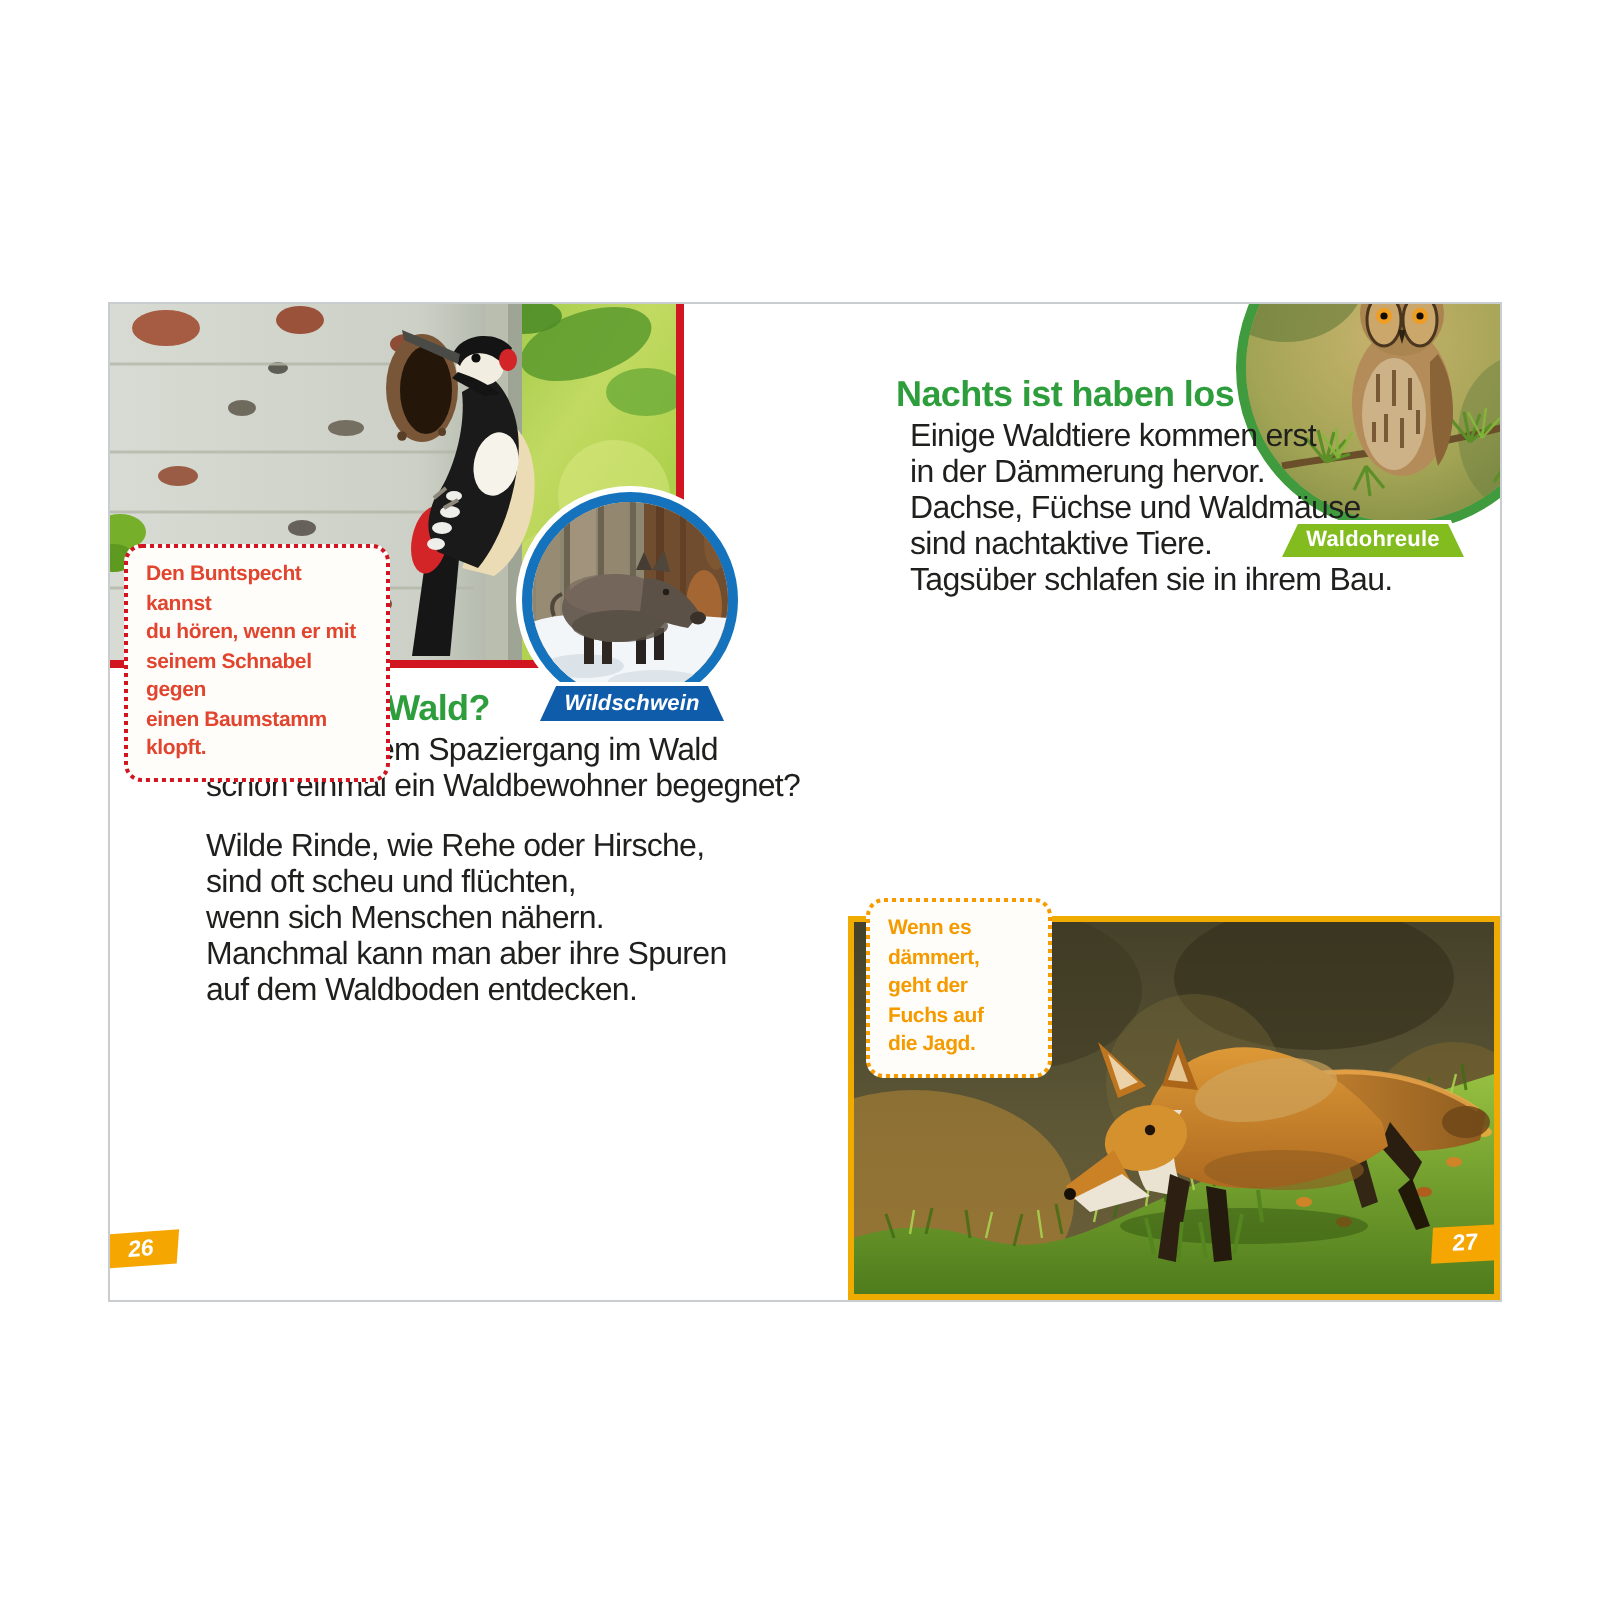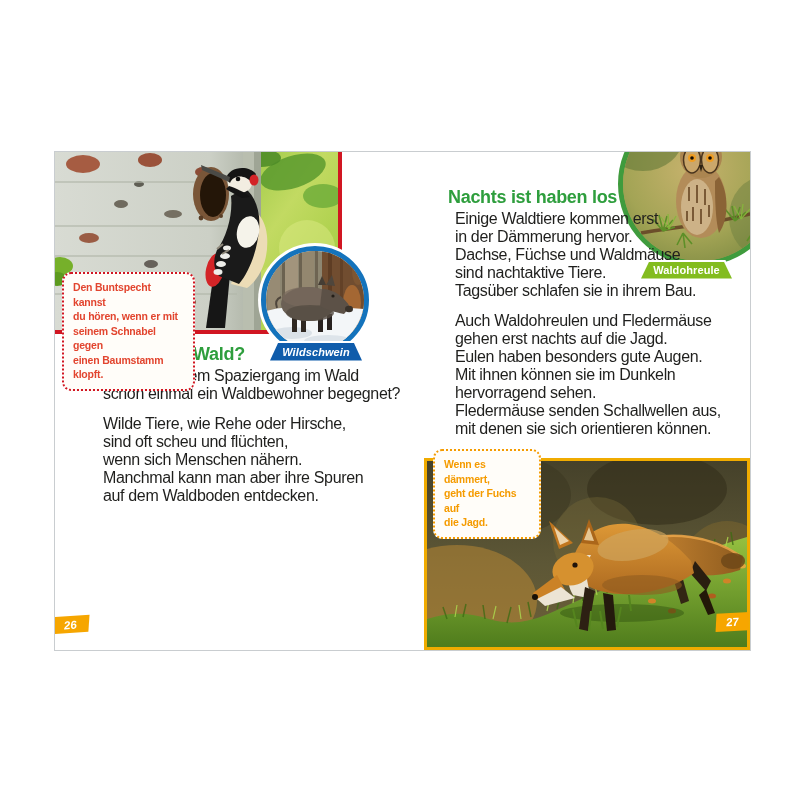--- a/index.html
+++ b/index.html
@@ -34,21 +34,21 @@
   #banner-boar .b-inner{background:var(--banner-blue,#0f5cab);font-style:italic;}
   #banner-owl{left:584px;top:108px;width:95px;height:20px;}
   #banner-owl .b-inner{background:var(--banner-green,#83bc1f);}
 
   
   .callout{position:absolute;z-index:7;background:#fffdf9;border-radius:9px;
       padding:6px 9px 7px 9px;box-sizing:border-box;}
   .callout .ctext{white-space:pre-line;font-weight:700;font-size:10.5px;line-height:14.5px;letter-spacing:-.2px;}
   #callout-buntspecht{left:7px;top:120px;width:133px;border:2px dotted var(--photo-border-red,#d11622);}
   #callout-buntspecht .ctext{color:var(--callout-red,#e2452f);}
-  #callout-fuchs{left:378px;top:297px;width:108px;border:2px dotted var(--accent-orange,#f59b00);}
+  #callout-fuchs{left:378px;top:297px;width:93px;border:2px dotted var(--accent-orange,#f59b00);}
   #callout-fuchs .ctext{color:var(--accent-orange,#f59b00);}
 
   
   .heading{position:absolute;font-weight:700;font-size:18px;letter-spacing:-.3px;
       color:var(--heading-green,#2e9e3d);}
   #heading-left{left:40px;top:192px;}
   #heading-right{left:393px;top:35px;}
   .para{position:absolute;white-space:pre-line;font-size:16px;line-height:18px;
       letter-spacing:-.35px;color:var(--body-text,#1f1f1d);}
   #lp1{left:48px;top:215px;}
@@ -185,21 +185,21 @@
       </svg>
     </div>
     <div id="banner-boar" class="banner">
       <div class="b-outer"></div>
       <div class="b-inner">Wildschwein</div>
     </div>
 
     <div id="heading-left" class="heading">Wer lebt im Wald?</div>
     <div id="lp1" class="para">Ist dir bei einem Spaziergang im Wald
 schon einmal ein Waldbewohner begegnet?</div>
-    <div id="lp2" class="para">Wilde Tiere, wie Rehe oder Hirsche,
+    <div id="lp2" class="para">Wilde Rinde, wie Rehe oder Hirsche,
 sind oft scheu und flüchten,
 wenn sich Menschen nähern.
 Manchmal kann man aber ihre Spuren
 auf dem Waldboden entdecken.</div>
     <div id="badge-26" class="badge">26</div>
 
     <div id="circle-owl" class="circle">
       <svg viewBox="0 0 154 154" preserveAspectRatio="none">
         <defs>
           <radialGradient id="owlbg" cx=".45" cy=".4" r=".8">
@@ -251,27 +251,20 @@
       <div class="b-outer"></div>
       <div class="b-inner">Waldohreule</div>
     </div>
 
     <div id="heading-right" class="heading">Nachts ist haben los</div>
     <div id="rp1" class="para">Einige Waldtiere kommen erst
 in der Dämmerung hervor.
 Dachse, Füchse und Waldmäuse
 sind nachtaktive Tiere.
 Tagsüber schlafen sie in ihrem Bau.</div>
-    <div id="rp2" class="para">Auch Waldohreulen und Fledermäuse
-gehen erst nachts auf die Jagd.
-Eulen haben besonders gute Augen.
-Mit ihnen können sie im Dunkeln
-hervorragend sehen.
-Fledermäuse senden Schallwellen aus,
-mit denen sie sich orientieren können.</div>
 
     <div id="photo-fox" class="photo">
       <svg viewBox="0 0 320 186" preserveAspectRatio="none">
         <defs>
           <linearGradient id="gForest" x1="0" y1="0" x2="0" y2="1">
             <stop offset="0" stop-color="#45412a"></stop>
               <stop offset=".55" stop-color="#5d5736"></stop>
               <stop offset="1" stop-color="#6d6038"></stop>
           </linearGradient>
           <linearGradient id="gGrass" x1="0" y1="0" x2="0" y2="1">

